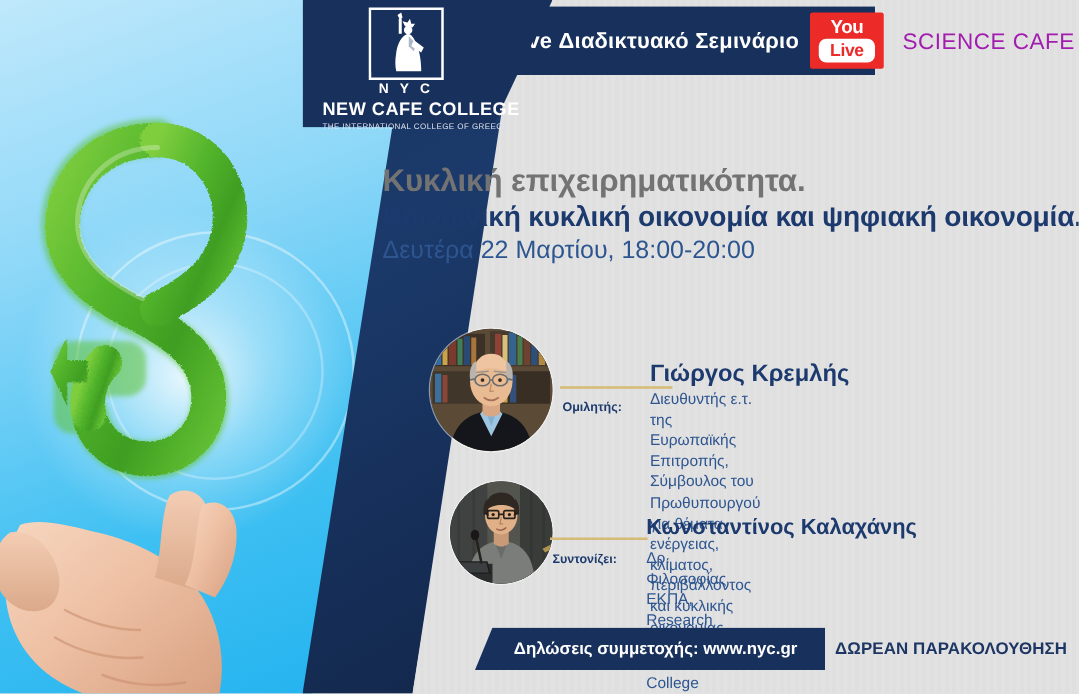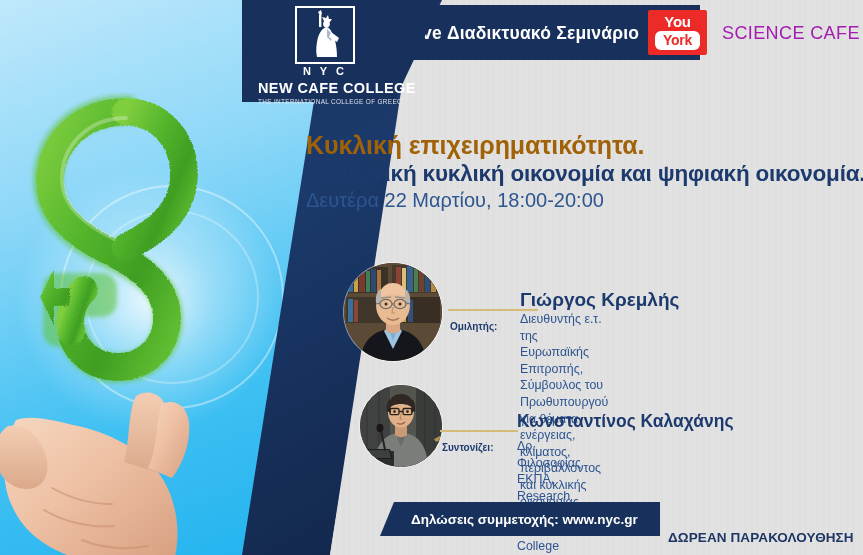--- a/index.html
+++ b/index.html
@@ -79,21 +79,21 @@
   .nyc-name{margin-top:4px;color:#fff;font-size:14.5px;font-weight:700;letter-spacing:.4px;line-height:1;white-space:nowrap;}
   .nyc-sub{margin-top:3px;color:#dfe4ee;font-size:6.4px;letter-spacing:.35px;line-height:1;white-space:nowrap;}
 
   
   .yt{position:absolute;left:648px;top:10px;width:59px;height:45px;background:#ec2a27;border-radius:2px;z-index:7;}
   .yt .you{position:absolute;left:0;right:0;top:4px;text-align:center;color:#fff;font-size:15px;font-weight:700;line-height:1;letter-spacing:-.3px;}
   .yt .tube{position:absolute;left:7px;right:7px;top:21px;height:19px;background:#fff;border-radius:6px;color:#ec2a27;font-size:14px;font-weight:700;text-align:center;line-height:19px;letter-spacing:-.3px;}
   .sci{position:absolute;left:722px;top:23px;color:#a21caf;font-size:18px;font-weight:400;letter-spacing:.4px;z-index:7;white-space:nowrap;}
 
   
-  .t1{position:absolute;left:306px;top:131px;color:#a16207;font-size:25px;font-weight:700;letter-spacing:-.1px;z-index:7;white-space:nowrap;}
+  .t1{position:absolute;left:306px;top:131px;color:#737373;font-size:25px;font-weight:700;letter-spacing:-.1px;z-index:7;white-space:nowrap;}
   .t2{position:absolute;left:306px;top:161px;color:#1d3a6e;font-size:22.5px;font-weight:700;letter-spacing:-.2px;z-index:7;white-space:nowrap;}
   .t3{position:absolute;left:306px;top:189px;color:#2d5590;font-size:20px;font-weight:400;z-index:7;white-space:nowrap;}
 
   
   .person{position:absolute;z-index:7;}
   .avatar{position:absolute;left:0;top:0;border-radius:50%;overflow:hidden;background:#4a4a4a;box-shadow:0 0 0 1px rgba(255,255,255,.5);}
   .avatar svg{display:block;}
   .role{position:absolute;color:#1d3a6e;font-size:10px;font-weight:700;white-space:nowrap;margin-top:41px;}
   .rule{position:absolute;height:2px;background:#d6bb76;}
   .pname{position:absolute;color:#1d3a6e;font-weight:700;white-space:nowrap;}
@@ -115,21 +115,21 @@
   #moderator .pname{left:157px;top:26px;font-size:17.5px;}
   #moderator .ptitle{left:157px;top:53px;}
 
   
   .reg{
     position:absolute;left:380px;top:502px;width:280px;height:34px;
     background:#17305c;z-index:7;
     clip-path:polygon(14px 0, 280px 0, 280px 34px, 0 34px);
   }
   .reg span{position:absolute;left:31px;top:50%;transform:translateY(-50%);color:#fff;font-size:13.5px;font-weight:700;white-space:nowrap;}
-  .free{position:absolute;left:668px;top:530px;color:#1d3663;font-size:13.5px;font-weight:700;letter-spacing:.1px;z-index:7;white-space:nowrap;}
+  .free{position:absolute;left:668px;top:511px;color:#1d3663;font-size:13.5px;font-weight:700;letter-spacing:.1px;z-index:7;white-space:nowrap;}
 </style>
 </head>
 <body>
 
 <div id="poster">
 
   <div class="photo-panel">
     <div class="glow"></div>
     <div class="halo"></div>
     <div class="halo b"></div>
@@ -236,21 +236,21 @@
     <div class="nyc-name">NEW CAFE COLLEGE</div>
     <div class="nyc-sub">THE INTERNATIONAL COLLEGE OF GREECE</div>
   </div>
 
   <div class="hdr-bar">
     <span>Live Διαδικτυακό Σεμινάριο</span>
   </div>
 
   <div class="yt">
     <div class="you">You</div>
-    <div class="tube">York</div>
+    <div class="tube">Live</div>
   </div>
 
   <div class="sci">SCIENCE CAFE</div>
 
   <div class="t1">Κυκλική επιχειρηματικότητα.</div>
   <div class="t2">Κοινωνική κυκλική οικονομία και ψηφιακή οικονομία.</div>
   <div class="t3">Δευτέρα 22 Μαρτίου, 18:00-20:00</div>
 
   <div class="person" id="speaker">
     <div class="avatar">

